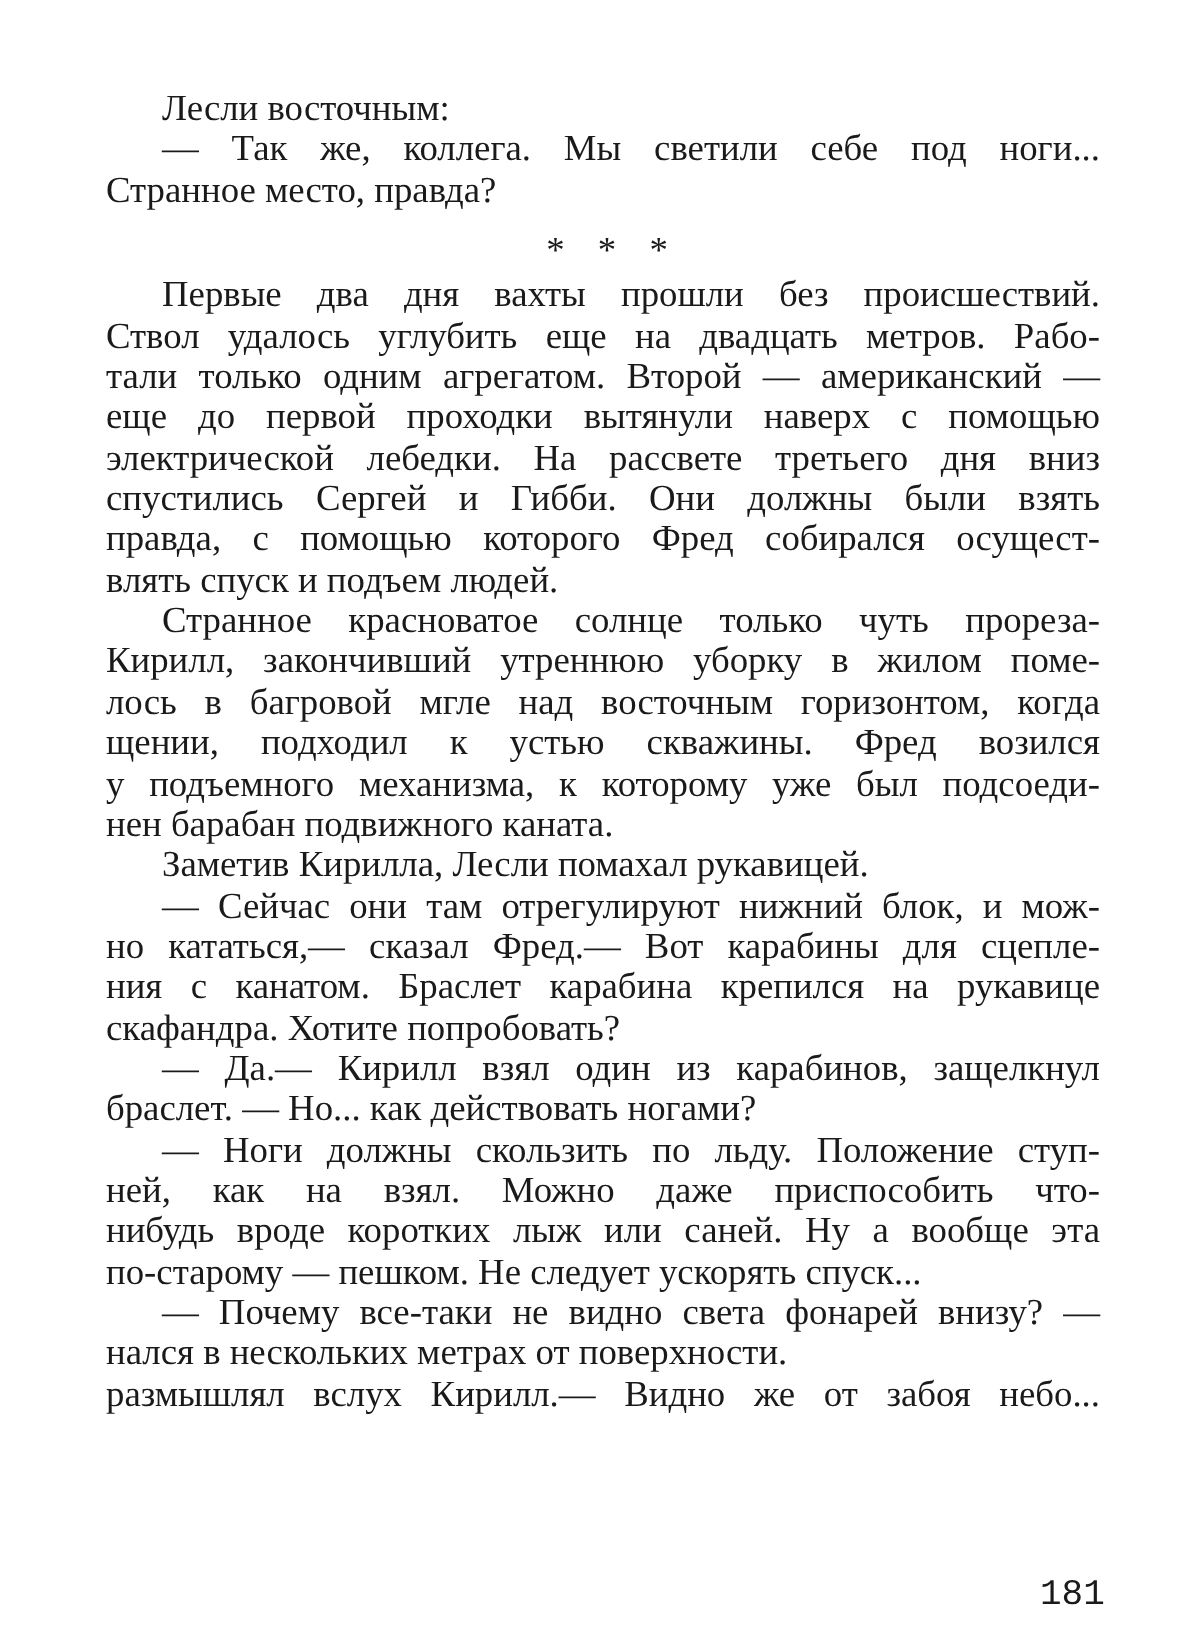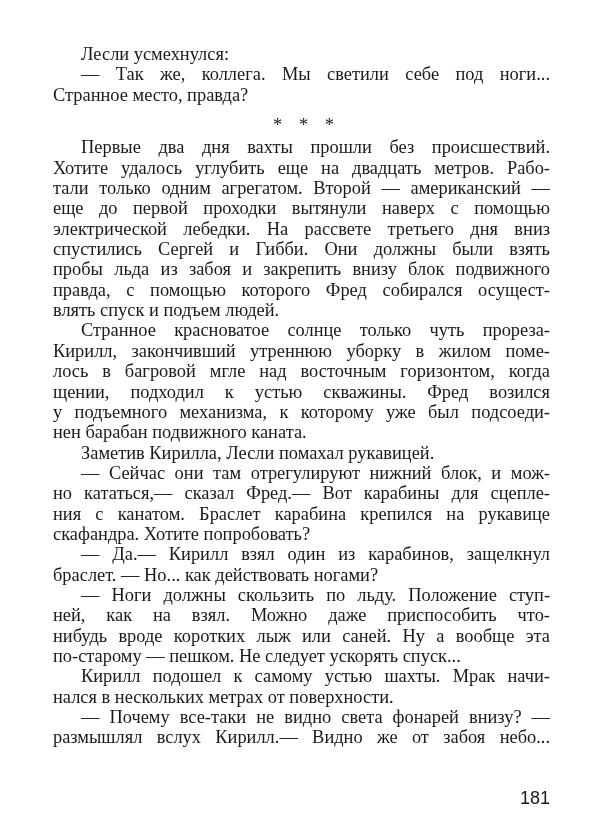--- a/index.html
+++ b/index.html
@@ -11,60 +11,58 @@
   }
   .line {
     display: block; height: 20.35px; white-space: nowrap;
     text-align: justify; text-align-last: justify;
   }
   .line.last { text-align-last: left; }
   .line.indent { padding-left: 28px; }
   .sep { display: block; height: 20.35px; text-align: center; letter-spacing: 6px; padding-left: 10px; margin-top: 10px; margin-bottom: 2px; }
   .page-number {
     position: absolute; left: 520px; top: 788px;
-    font-family: Liberation Sans, sans-serif;
+    font-family: Liberation Mono, monospace;
     font-size: 18px; color: #1a1a1a;
   }
 </style>
 </head>
 <body>
 
 <div class="page">
   <div id="block1">
-      <span class="line indent last">Лесли усмехнулся:</span>
+      <span class="line indent last">Лесли восточным:</span>
       <span class="line indent">— Так же, коллега. Мы светили себе под ноги...</span>
       <span class="line last">Странное место, правда?</span>
     </div>
   <div class="sep">* * *</div>
   <div id="block2">
       <span class="line indent">Первые два дня вахты прошли без происшествий.</span>
-      <span class="line">Хотите удалось углубить еще на двадцать метров. Рабо-</span>
+      <span class="line">Ствол удалось углубить еще на двадцать метров. Рабо-</span>
       <span class="line">тали только одним агрегатом. Второй — американский —</span>
       <span class="line">еще до первой проходки вытянули наверх с помощью</span>
       <span class="line">электрической лебедки. На рассвете третьего дня вниз</span>
       <span class="line">спустились Сергей и Гибби. Они должны были взять</span>
-      <span class="line">пробы льда из забоя и закрепить внизу блок подвижного</span>
       <span class="line">правда, с помощью которого Фред собирался осущест-</span>
       <span class="line last">влять спуск и подъем людей.</span>
       <span class="line indent">Странное красноватое солнце только чуть прореза-</span>
       <span class="line">Кирилл, закончивший утреннюю уборку в жилом поме-</span>
       <span class="line">лось в багровой мгле над восточным горизонтом, когда</span>
       <span class="line">щении, подходил к устью скважины. Фред возился</span>
       <span class="line">у подъемного механизма, к которому уже был подсоеди-</span>
       <span class="line last">нен барабан подвижного каната.</span>
       <span class="line indent last">Заметив Кирилла, Лесли помахал рукавицей.</span>
       <span class="line indent">— Сейчас они там отрегулируют нижний блок, и мож-</span>
       <span class="line">но кататься,— сказал Фред.— Вот карабины для сцепле-</span>
       <span class="line">ния с канатом. Браслет карабина крепился на рукавице</span>
       <span class="line last">скафандра. Хотите попробовать?</span>
       <span class="line indent">— Да.— Кирилл взял один из карабинов, защелкнул</span>
       <span class="line last">браслет. — Но... как действовать ногами?</span>
       <span class="line indent">— Ноги должны скользить по льду. Положение ступ-</span>
       <span class="line">ней, как на взял. Можно даже приспособить что-</span>
       <span class="line">нибудь вроде коротких лыж или саней. Ну а вообще эта</span>
       <span class="line last">по-старому — пешком. Не следует ускорять спуск...</span>
-      <span class="line indent">Кирилл подошел к самому устью шахты. Мрак начи-</span>
+      <span class="line indent">— Почему все-таки не видно света фонарей внизу? —</span>
       <span class="line last">нался в нескольких метрах от поверхности.</span>
-      <span class="line indent">— Почему все-таки не видно света фонарей внизу? —</span>
       <span class="line">размышлял вслух Кирилл.— Видно же от забоя небо...</span>
     </div>
 </div>
 <div class="page-number">181</div>
 
 </body></html>

